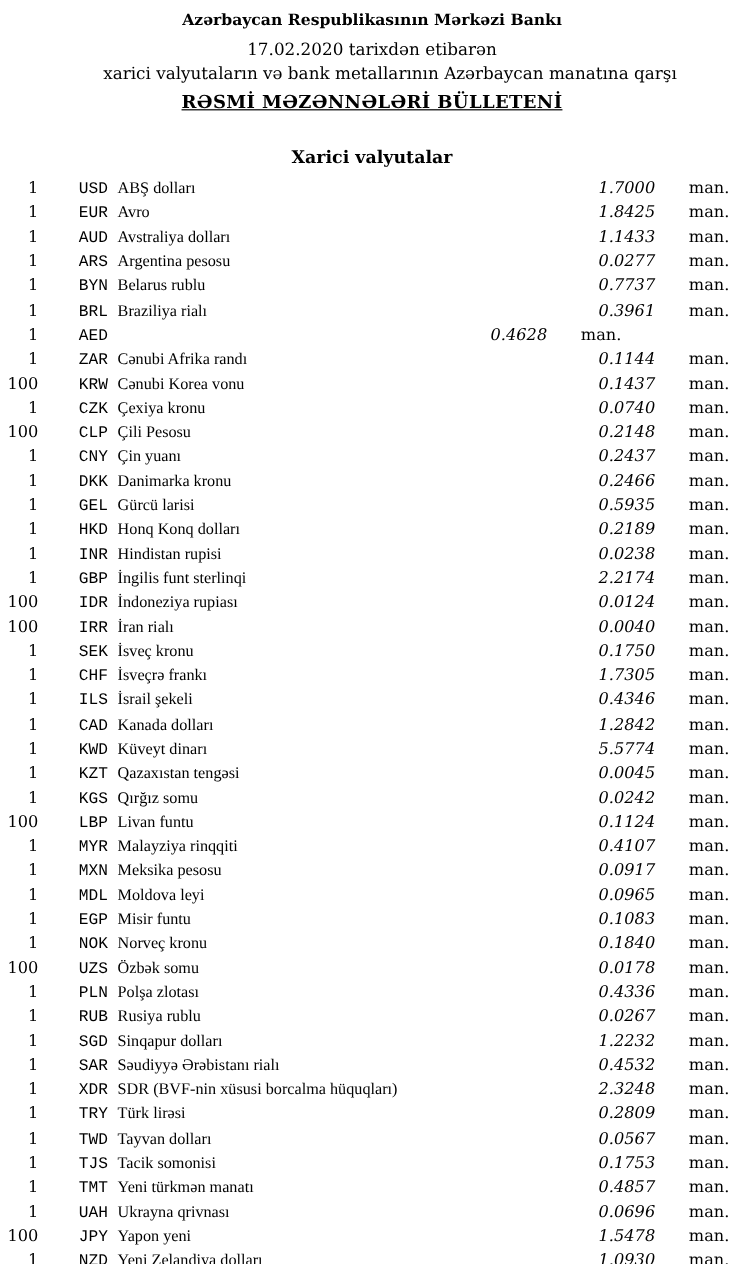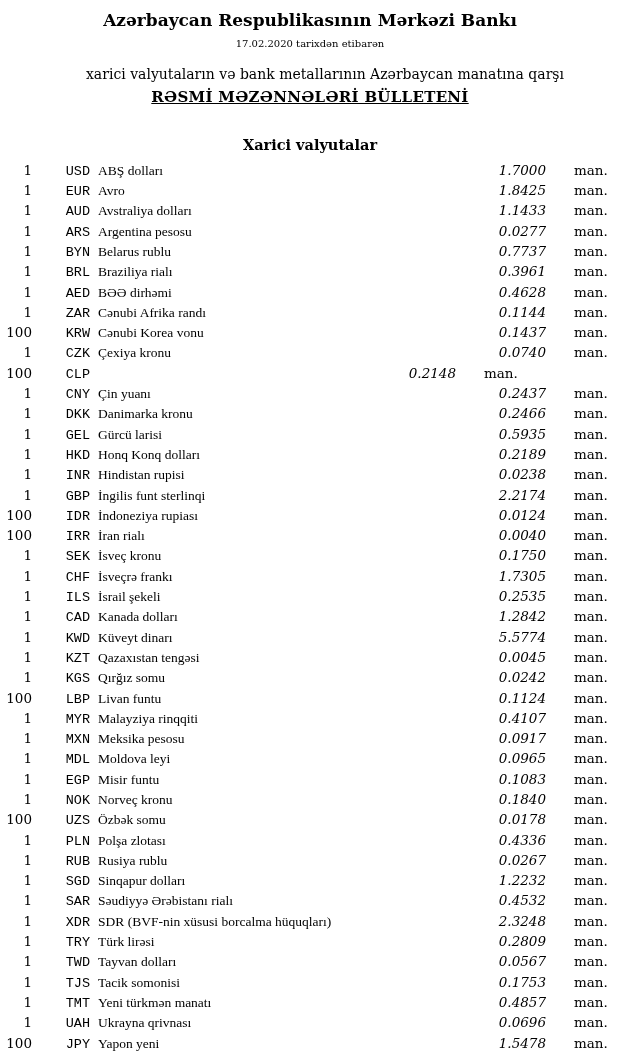--- a/index.html
+++ b/index.html
@@ -17,28 +17,28 @@
   .page {
     width: 620px;
     min-height: 1053px;
     box-sizing: border-box;
     padding-top: 8px;
   }
   .doc-header {
     text-align: center;
   }
   .doc-title {
-    font-size: 17px;
+    font-size: 13px;
     font-weight: bold;
     margin: 2px 0 7px 0;
     line-height: 1.2;
   }
   .doc-date {
-    font-size: 10px;
-    margin: 0 0 15px 0;
+    font-size: 14px;
+    margin: 0 0 2px 0;
     line-height: 1.3;
   }
   .doc-subtitle {
     font-size: 14px;
     margin: 0 0 4px 0;
     line-height: 1.35;
     padding-left: 30px;
   }
   .doc-bulletin {
     font-size: 15px;
@@ -127,21 +127,20 @@
       <div class="rate-row">
         <span class="cell qty">1</span>
         <span class="cell code">BRL</span>
         <span class="cell name">Braziliya rialı</span>
         <span class="cell rate">0.3961</span>
         <span class="cell unit">man.</span>
       </div>
       <div class="rate-row">
         <span class="cell qty">1</span>
         <span class="cell code">AED</span>
-        <span class="cell name">BƏƏ dirhəmi</span>
         <span class="cell rate">0.4628</span>
         <span class="cell unit">man.</span>
       </div>
       <div class="rate-row">
         <span class="cell qty">1</span>
         <span class="cell code">ZAR</span>
         <span class="cell name">Cənubi Afrika randı</span>
         <span class="cell rate">0.1144</span>
         <span class="cell unit">man.</span>
       </div>
@@ -155,20 +154,21 @@
       <div class="rate-row">
         <span class="cell qty">1</span>
         <span class="cell code">CZK</span>
         <span class="cell name">Çexiya kronu</span>
         <span class="cell rate">0.0740</span>
         <span class="cell unit">man.</span>
       </div>
       <div class="rate-row">
         <span class="cell qty">100</span>
         <span class="cell code">CLP</span>
+        <span class="cell name">Çili Pesosu</span>
         <span class="cell rate">0.2148</span>
         <span class="cell unit">man.</span>
       </div>
       <div class="rate-row">
         <span class="cell qty">1</span>
         <span class="cell code">CNY</span>
         <span class="cell name">Çin yuanı</span>
         <span class="cell rate">0.2437</span>
         <span class="cell unit">man.</span>
       </div>
@@ -232,21 +232,21 @@
         <span class="cell qty">1</span>
         <span class="cell code">CHF</span>
         <span class="cell name">İsveçrə frankı</span>
         <span class="cell rate">1.7305</span>
         <span class="cell unit">man.</span>
       </div>
       <div class="rate-row">
         <span class="cell qty">1</span>
         <span class="cell code">ILS</span>
         <span class="cell name">İsrail şekeli</span>
-        <span class="cell rate">0.2535</span>
+        <span class="cell rate">0.4346</span>
         <span class="cell unit">man.</span>
       </div>
       <div class="rate-row">
         <span class="cell qty">1</span>
         <span class="cell code">CAD</span>
         <span class="cell name">Kanada dolları</span>
         <span class="cell rate">1.2842</span>
         <span class="cell unit">man.</span>
       </div>
       <div class="rate-row">

